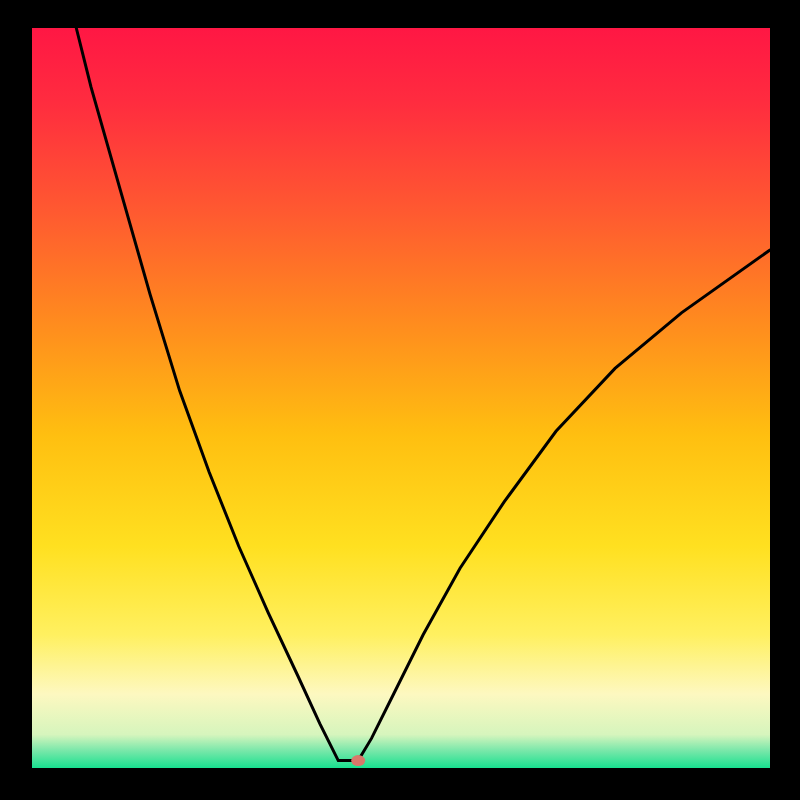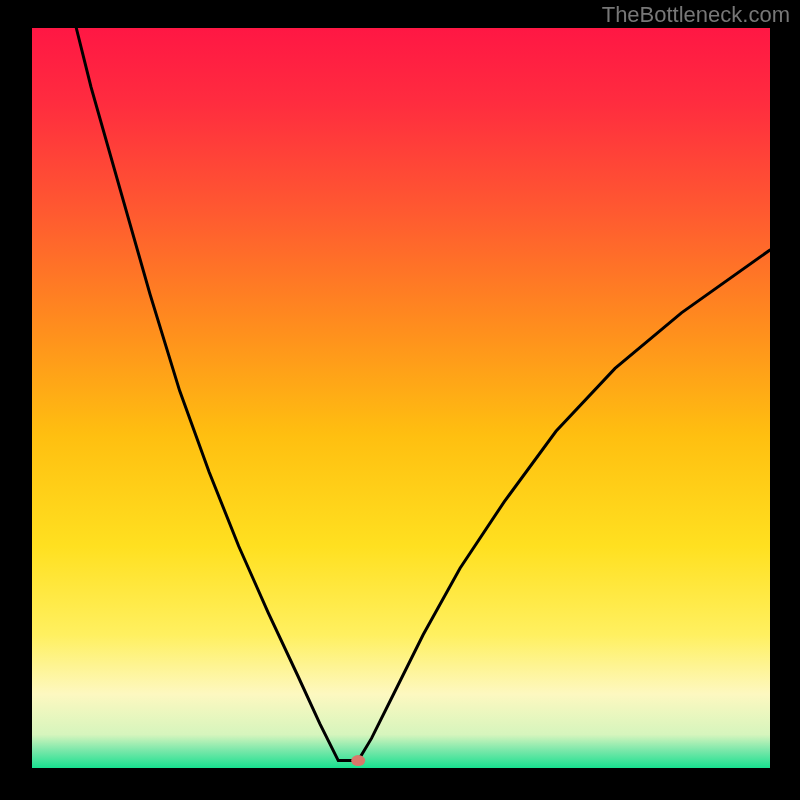--- a/index.html
+++ b/index.html
@@ -26,21 +26,20 @@
     z-index: 10;
   }
   svg {
     display: block;
   }
 </style>
 </head>
 <body>
 
 <div class="chart-container">
-  <div class="watermark">TheBottleneck.com</div>
   <svg id="chart-svg" width="800" height="800" viewBox="0 0 800 800">
     <defs>
       <linearGradient id="bg-grad" x1="0" y1="0" x2="0" y2="1">
           <stop offset="0%" stop-color="#ff1744"></stop>
           <stop offset="10%" stop-color="#ff2c3f"></stop>
           <stop offset="25%" stop-color="#ff5a30"></stop>
           <stop offset="40%" stop-color="#ff8c1e"></stop>
           <stop offset="55.00000000000001%" stop-color="#ffbf10"></stop>
           <stop offset="70%" stop-color="#ffe020"></stop>
           <stop offset="82%" stop-color="#fff060"></stop>

